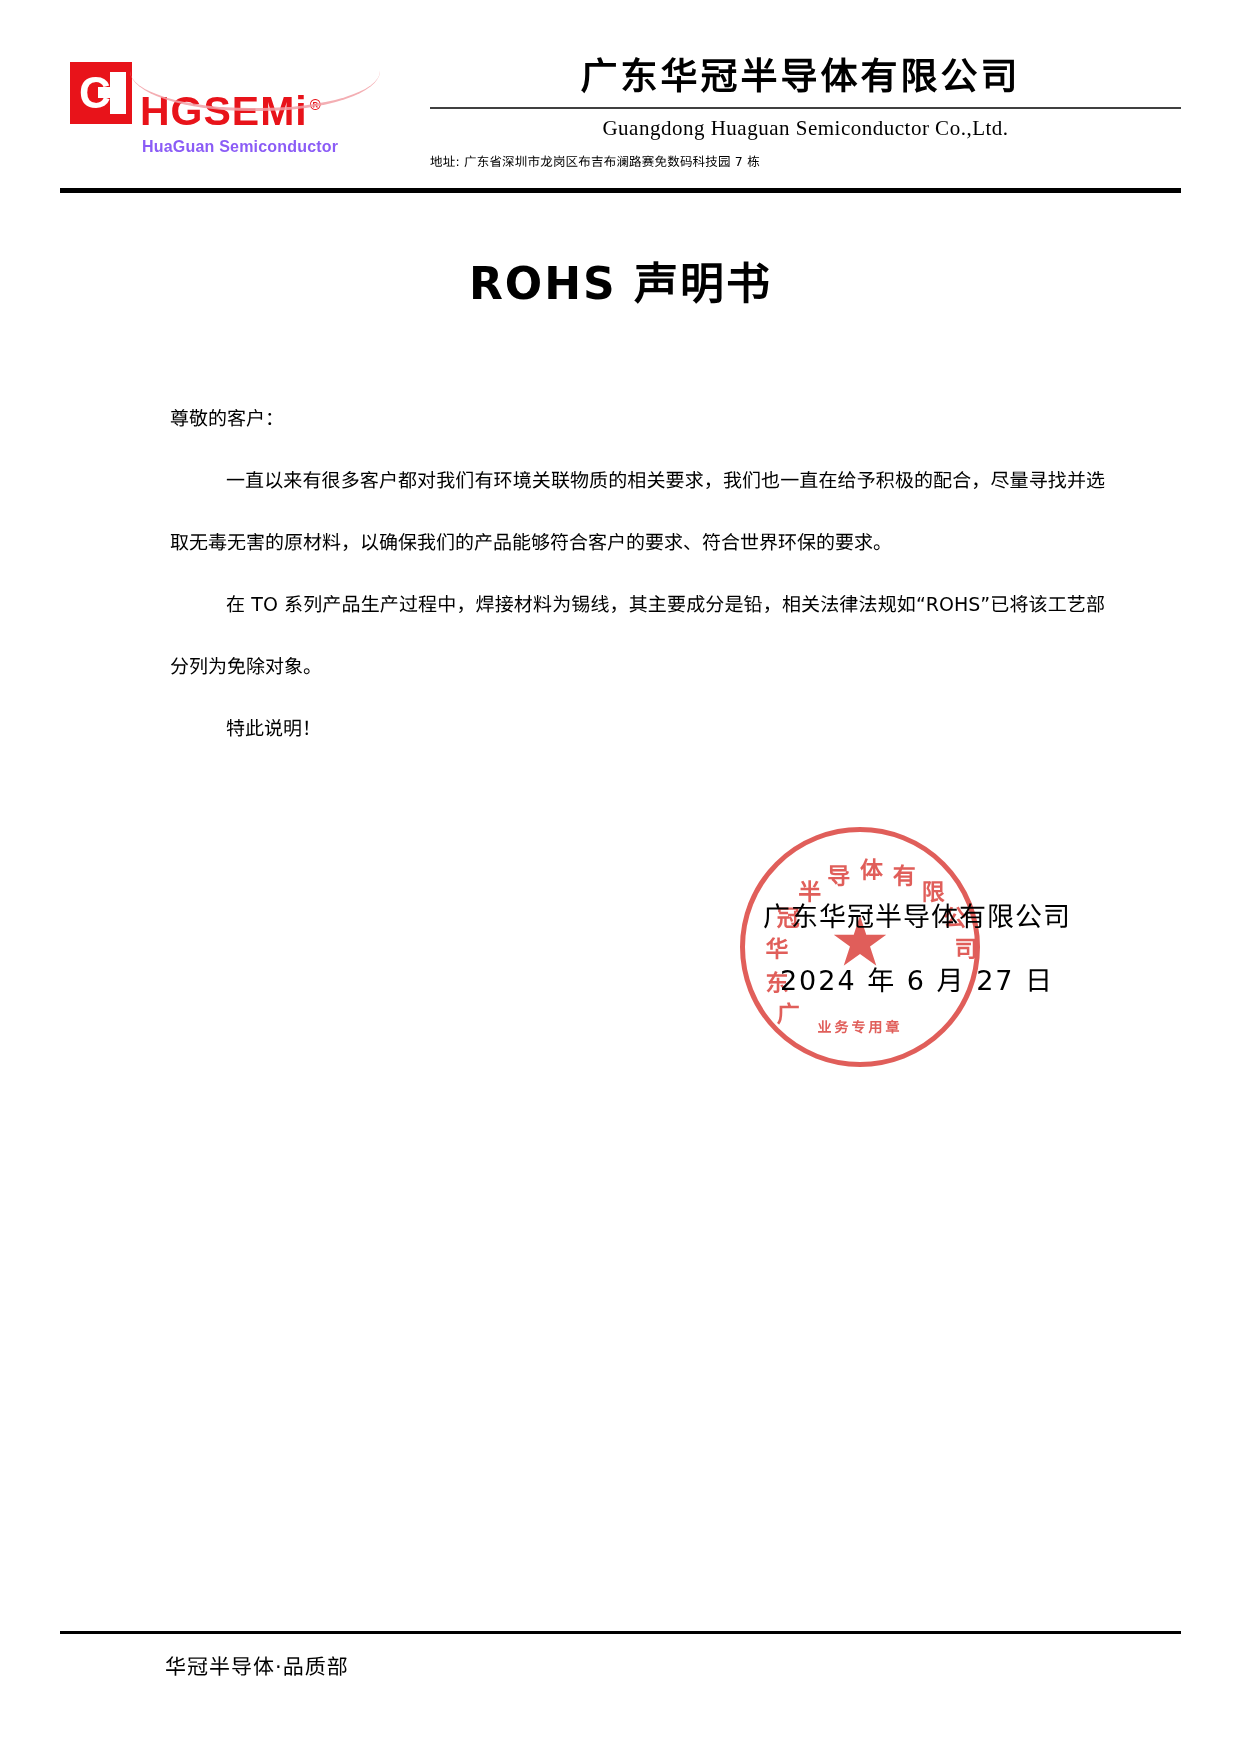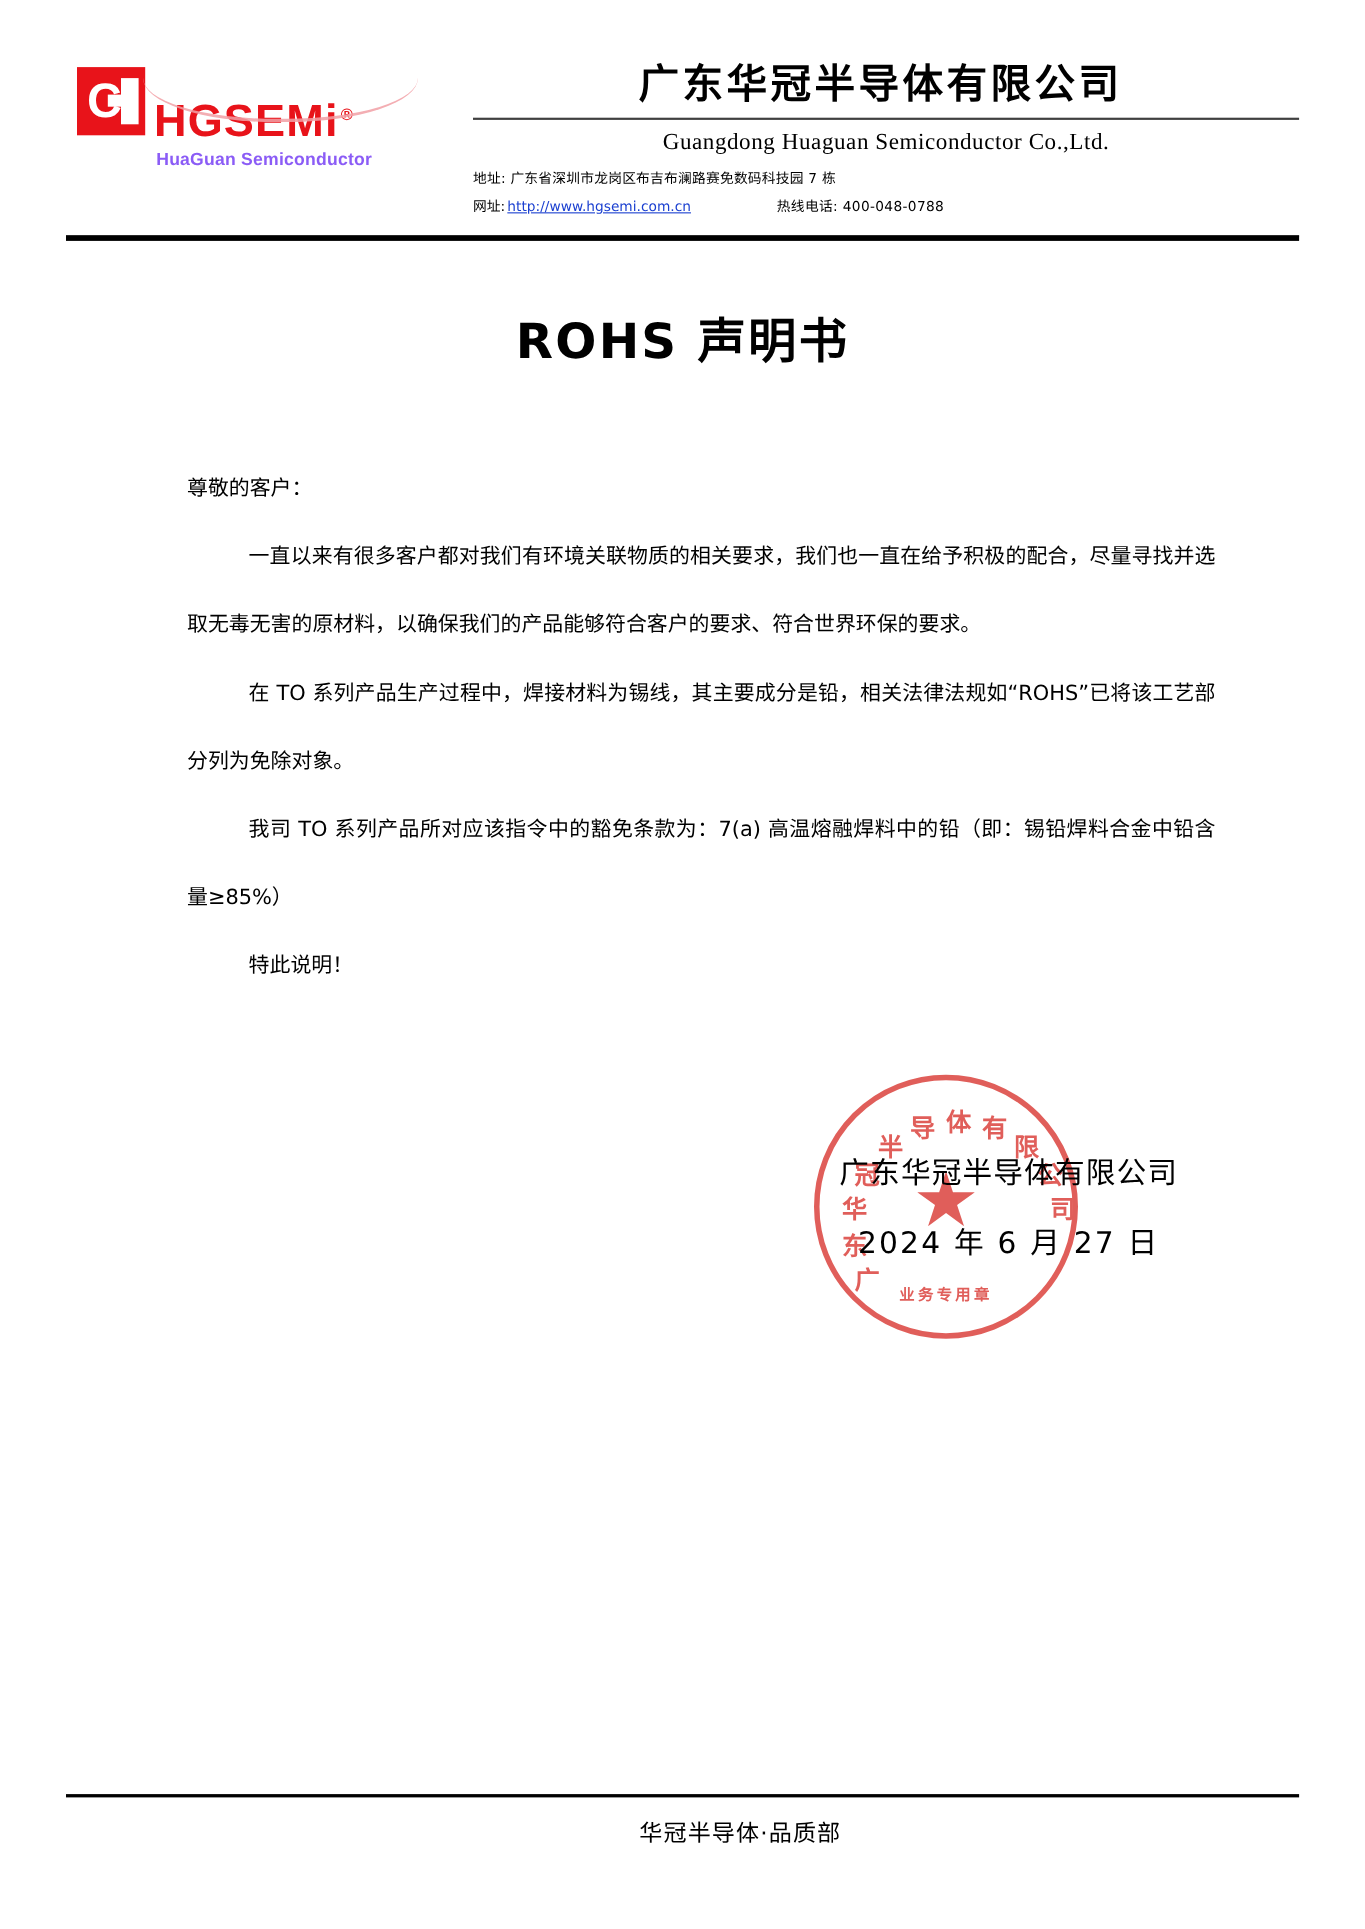--- a/index.html
+++ b/index.html
@@ -266,21 +266,21 @@
     bottom: 120px;
     height: 3px;
     background: #000;
   }
   .footer {
     position: absolute;
     left: 60px;
     right: 60px;
     bottom: 74px;
     display: flex;
-    justify-content: center;
+    justify-content: space-between;
     font-family: "DejaVu Sans", "Liberation Sans", sans-serif;
     font-size: 21px;
     letter-spacing: 1px;
   }
   .footer .left { padding-left: 105px; }
   .footer .right { padding-right: 150px; }
 </style>
 </head>
 <body>
 
@@ -299,37 +299,31 @@
         </div>
       </div>
       <div class="logo-sub">HuaGuan Semiconductor</div>
       <div class="logo-swoosh"></div>
     </div>
 
     <div class="title-block">
       <div class="cn-name">广东华冠半导体有限公司</div>
       <div class="en-name">Guangdong Huaguan Semiconductor Co.,Ltd.</div>
       <div class="addr-line">地址: 广东省深圳市龙岗区布吉布澜路赛免数码科技园 7 栋</div>
-      <div class="contact-line">
-        <span class="label">网址:</span>
-        <a class="site-link" href="#">http://www.hgsemi.com.cn</a>
-        <span class="hotline">热线电话: 400-048-0788</span>
-      </div>
     </div>
   </div>
 
   <div class="rule-thick"></div>
 
   <div class="doc-title">ROHS 声明书</div>
 
   <div class="body-text">
     <p>尊敬的客户：</p>
     <p class="indent">一直以来有很多客户都对我们有环境关联物质的相关要求，我们也一直在给予积极的配合，尽量寻找并选取无毒无害的原材料，以确保我们的产品能够符合客户的要求、符合世界环保的要求。</p>
     <p class="indent">在 TO 系列产品生产过程中，焊接材料为锡线，其主要成分是铅，相关法律法规如“ROHS”已将该工艺部分列为免除对象。</p>
-    <p class="indent">我司 TO 系列产品所对应该指令中的豁免条款为：7(a) 高温熔融焊料中的铅（即：锡铅焊料合金中铅含量≥85%）</p>
     <p class="indent">特此说明！</p>
   </div>
 
   <div class="signature">
     <div class="stamp">
       <div class="arc-text">
         <span style="transform: rotate(-120deg) translate(0,-96px) rotate(120deg);">广</span>
         <span style="transform: rotate(-100deg) translate(0,-96px) rotate(100deg);">东</span>
         <span style="transform: rotate(-80deg) translate(0,-96px) rotate(80deg);">华</span>
         <span style="transform: rotate(-60deg) translate(0,-96px) rotate(60deg);">冠</span>

